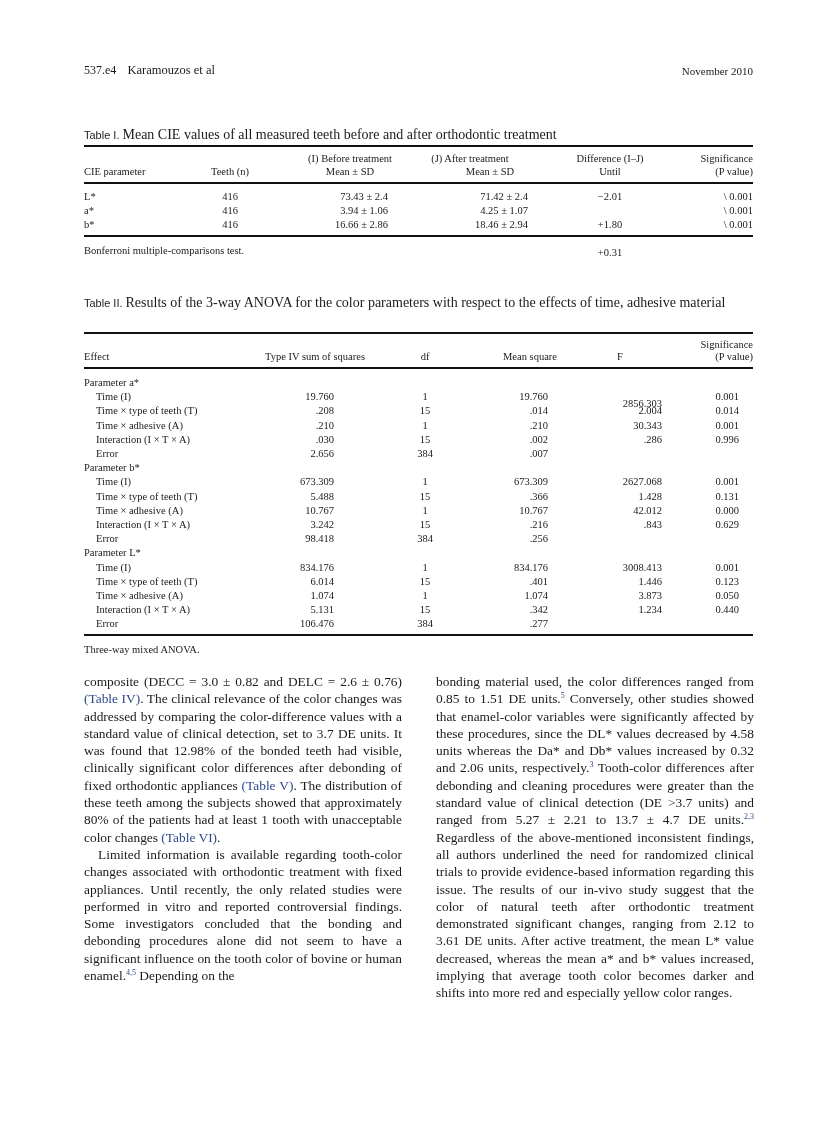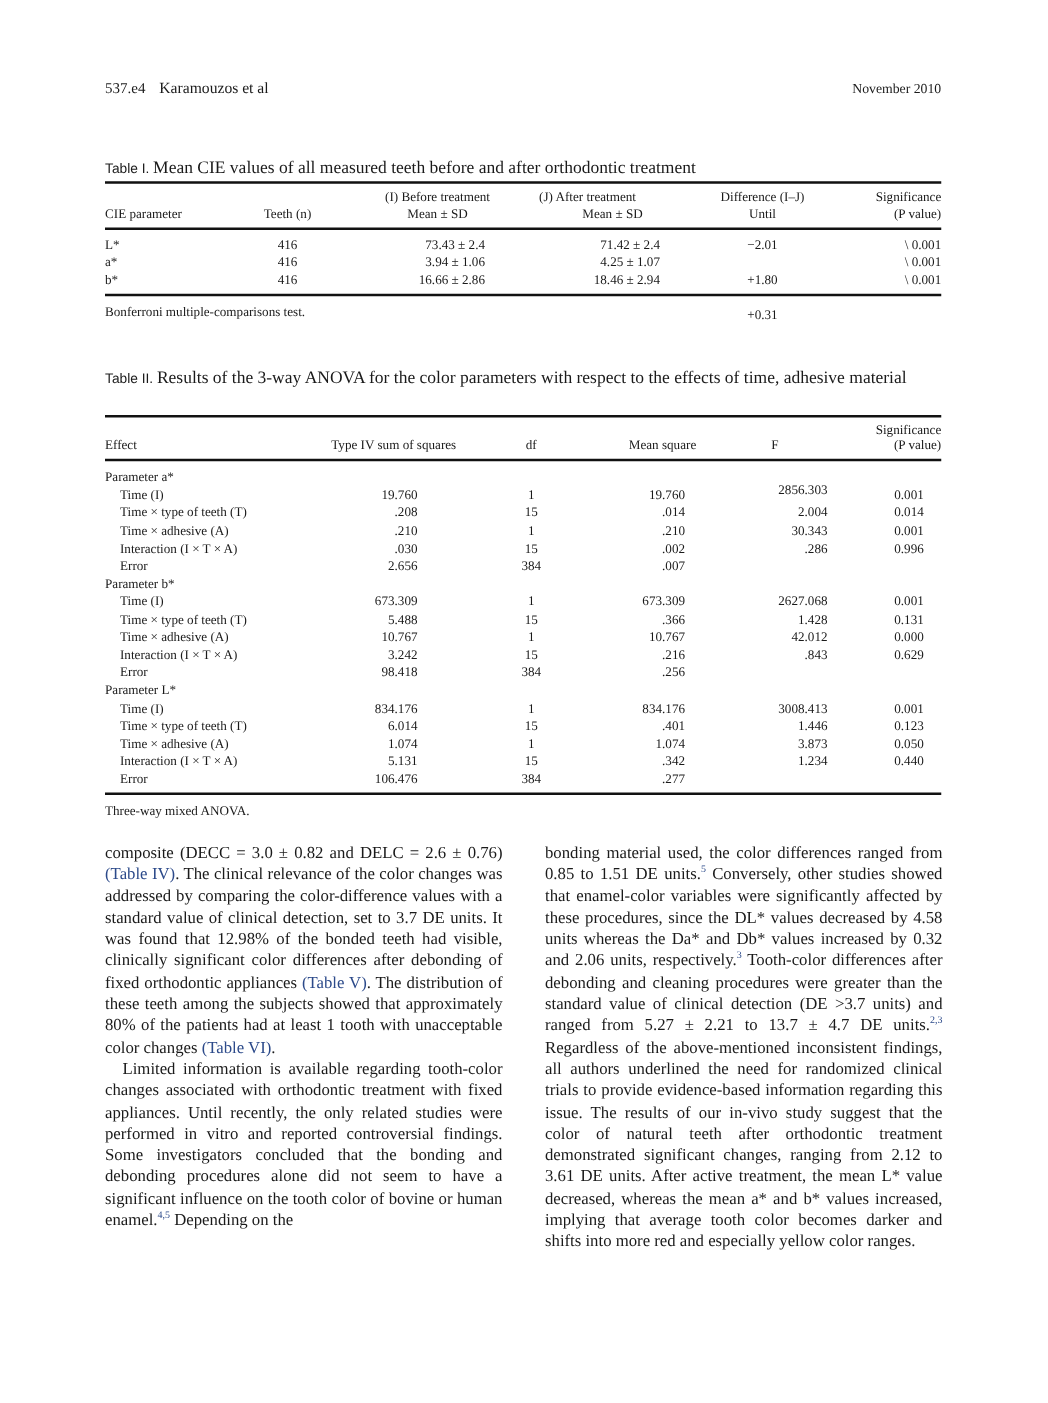--- a/index.html
+++ b/index.html
@@ -105,21 +105,21 @@
 </div>
 <div class="rule-thick" style="top:367px;"></div>
 
 <div id="t2-body">
     <div class="t" style="left: 84px; top: 376px;">Parameter a*</div>
     <div>
       <div class="t" style="left: 96px; top: 390.2px;">Time (I)</div>
       <div class="t r" style="left: 250px; width: 84px; top: 390.2px;">19.760</div>
       <div class="t c" style="left: 405px; width: 40px; top: 390.2px;">1</div>
       <div class="t r" style="left: 470px; width: 78px; top: 390.2px;">19.760</div>
-      <div class="t r" style="left: 580px; width: 82px; top: 386px;">2856.303</div>
+      <div class="t r" style="left: 580px; width: 82px; top: 397px;">2856.303</div>
       <div class="t r" style="left: 673px; width: 66px; top: 390.2px;">0.001</div>
     </div>
     <div>
       <div class="t" style="left: 96px; top: 404.4px;">Time × type of teeth (T)</div>
       <div class="t r" style="left: 250px; width: 84px; top: 404.4px;">.208</div>
       <div class="t c" style="left: 405px; width: 40px; top: 404.4px;">15</div>
       <div class="t r" style="left: 470px; width: 78px; top: 404.4px;">.014</div>
       <div class="t r" style="left: 580px; width: 82px; top: 404.4px;">2.004</div>
       <div class="t r" style="left: 673px; width: 66px; top: 404.4px;">0.014</div>
     </div>

